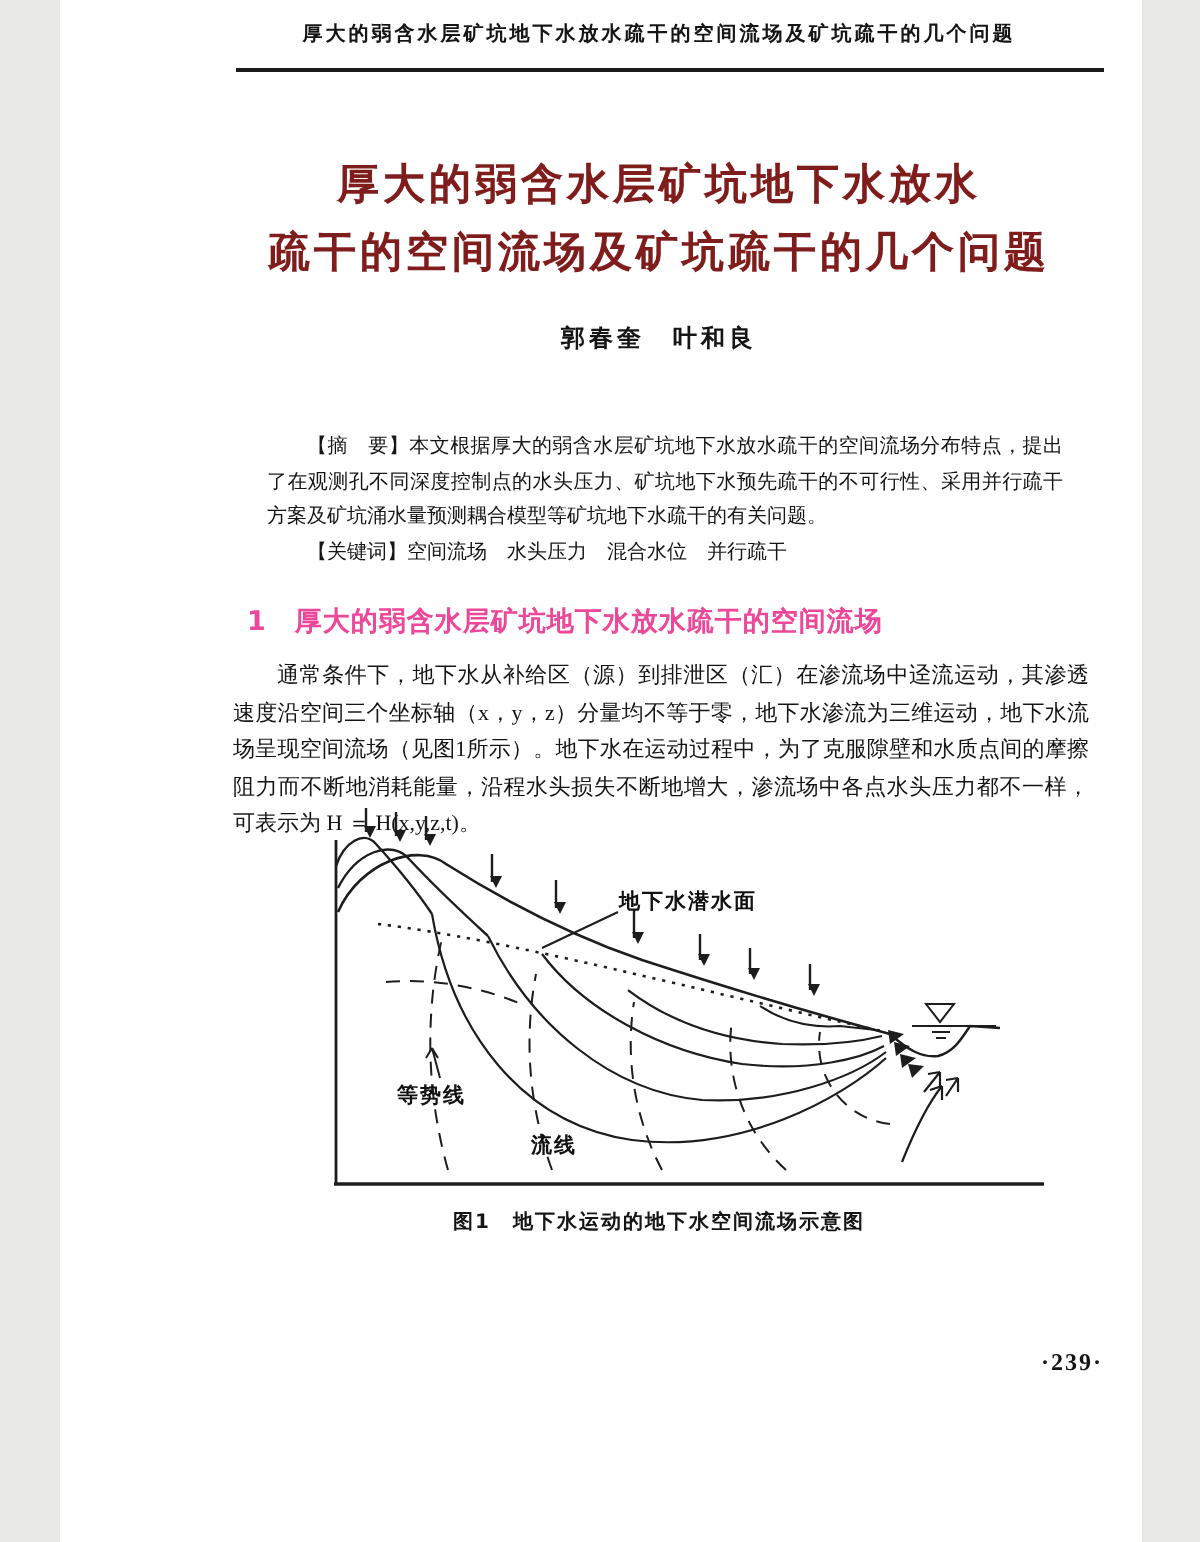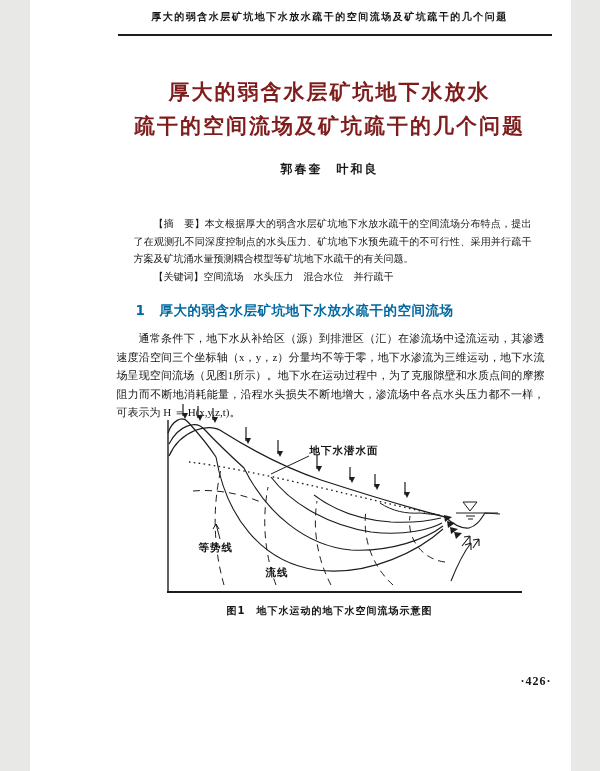--- a/index.html
+++ b/index.html
@@ -23,21 +23,21 @@
   }
   .t1{top:78px;} .t2{top:112px;}
   .authors{top:161px;left:40px;width:520px;text-align:center;font-size:12px;letter-spacing:2px;font-weight:bold;}
   .affil{top:184px;left:40px;width:520px;text-align:center;font-size:11.5px;letter-spacing:1px;}
   .abstract-block{top:215px;left:104px;width:398px;font-size:10px;line-height:17.6px;}
   .abstract-block p{margin:0;text-align:justify;}
   .kw{margin-top:0;}
   .lbl{font-weight:normal;font-family:"DejaVu Sans","Liberation Sans",sans-serif;margin-left:20px;}
   .sec-heading{
     top:302px;left:94px;width:420px;font-size:13.5px;font-weight:bold;
-    letter-spacing:0.5px;font-family:"DejaVu Sans","Liberation Sans",sans-serif;color:#0369a1;margin-left:12px;
+    letter-spacing:0.5px;font-family:"DejaVu Sans","Liberation Sans",sans-serif;color:#ec4899;
   }
   .body-par{
     left:87px;width:428px;font-size:11px;line-height:18.6px;
     text-align:justify;text-indent:2em;margin:0;
   }
   .p1{top:329px;} .p2{top:636px;}
   .fig-svg{top:398px;left:116px;}
   .fig-label{
     font-size:10.5px;font-weight:bold;letter-spacing:1px;
     font-family:"DejaVu Sans","Liberation Sans",sans-serif;color:#111;text-align:center;
@@ -136,15 +136,15 @@
     <path class="ln" stroke-width="1" d="M190,539 L186,524 M186,524 L183,529 M186,524 L189,529"></path>
   </svg>
 
   <div class="abs fig-label lab-phreatic">地下水潜水面</div>
   <div class="abs fig-label lab-equip">等势线</div>
   <div class="abs fig-label lab-stream">流线</div>
 
   <div class="abs fig-caption">图1　地下水运动的地下水空间流场示意图</div>
 
 
-  <div class="abs page-num">·426·</div>
+  <div class="abs page-num">·239·</div>
 
 </div>
 
 </body></html>

